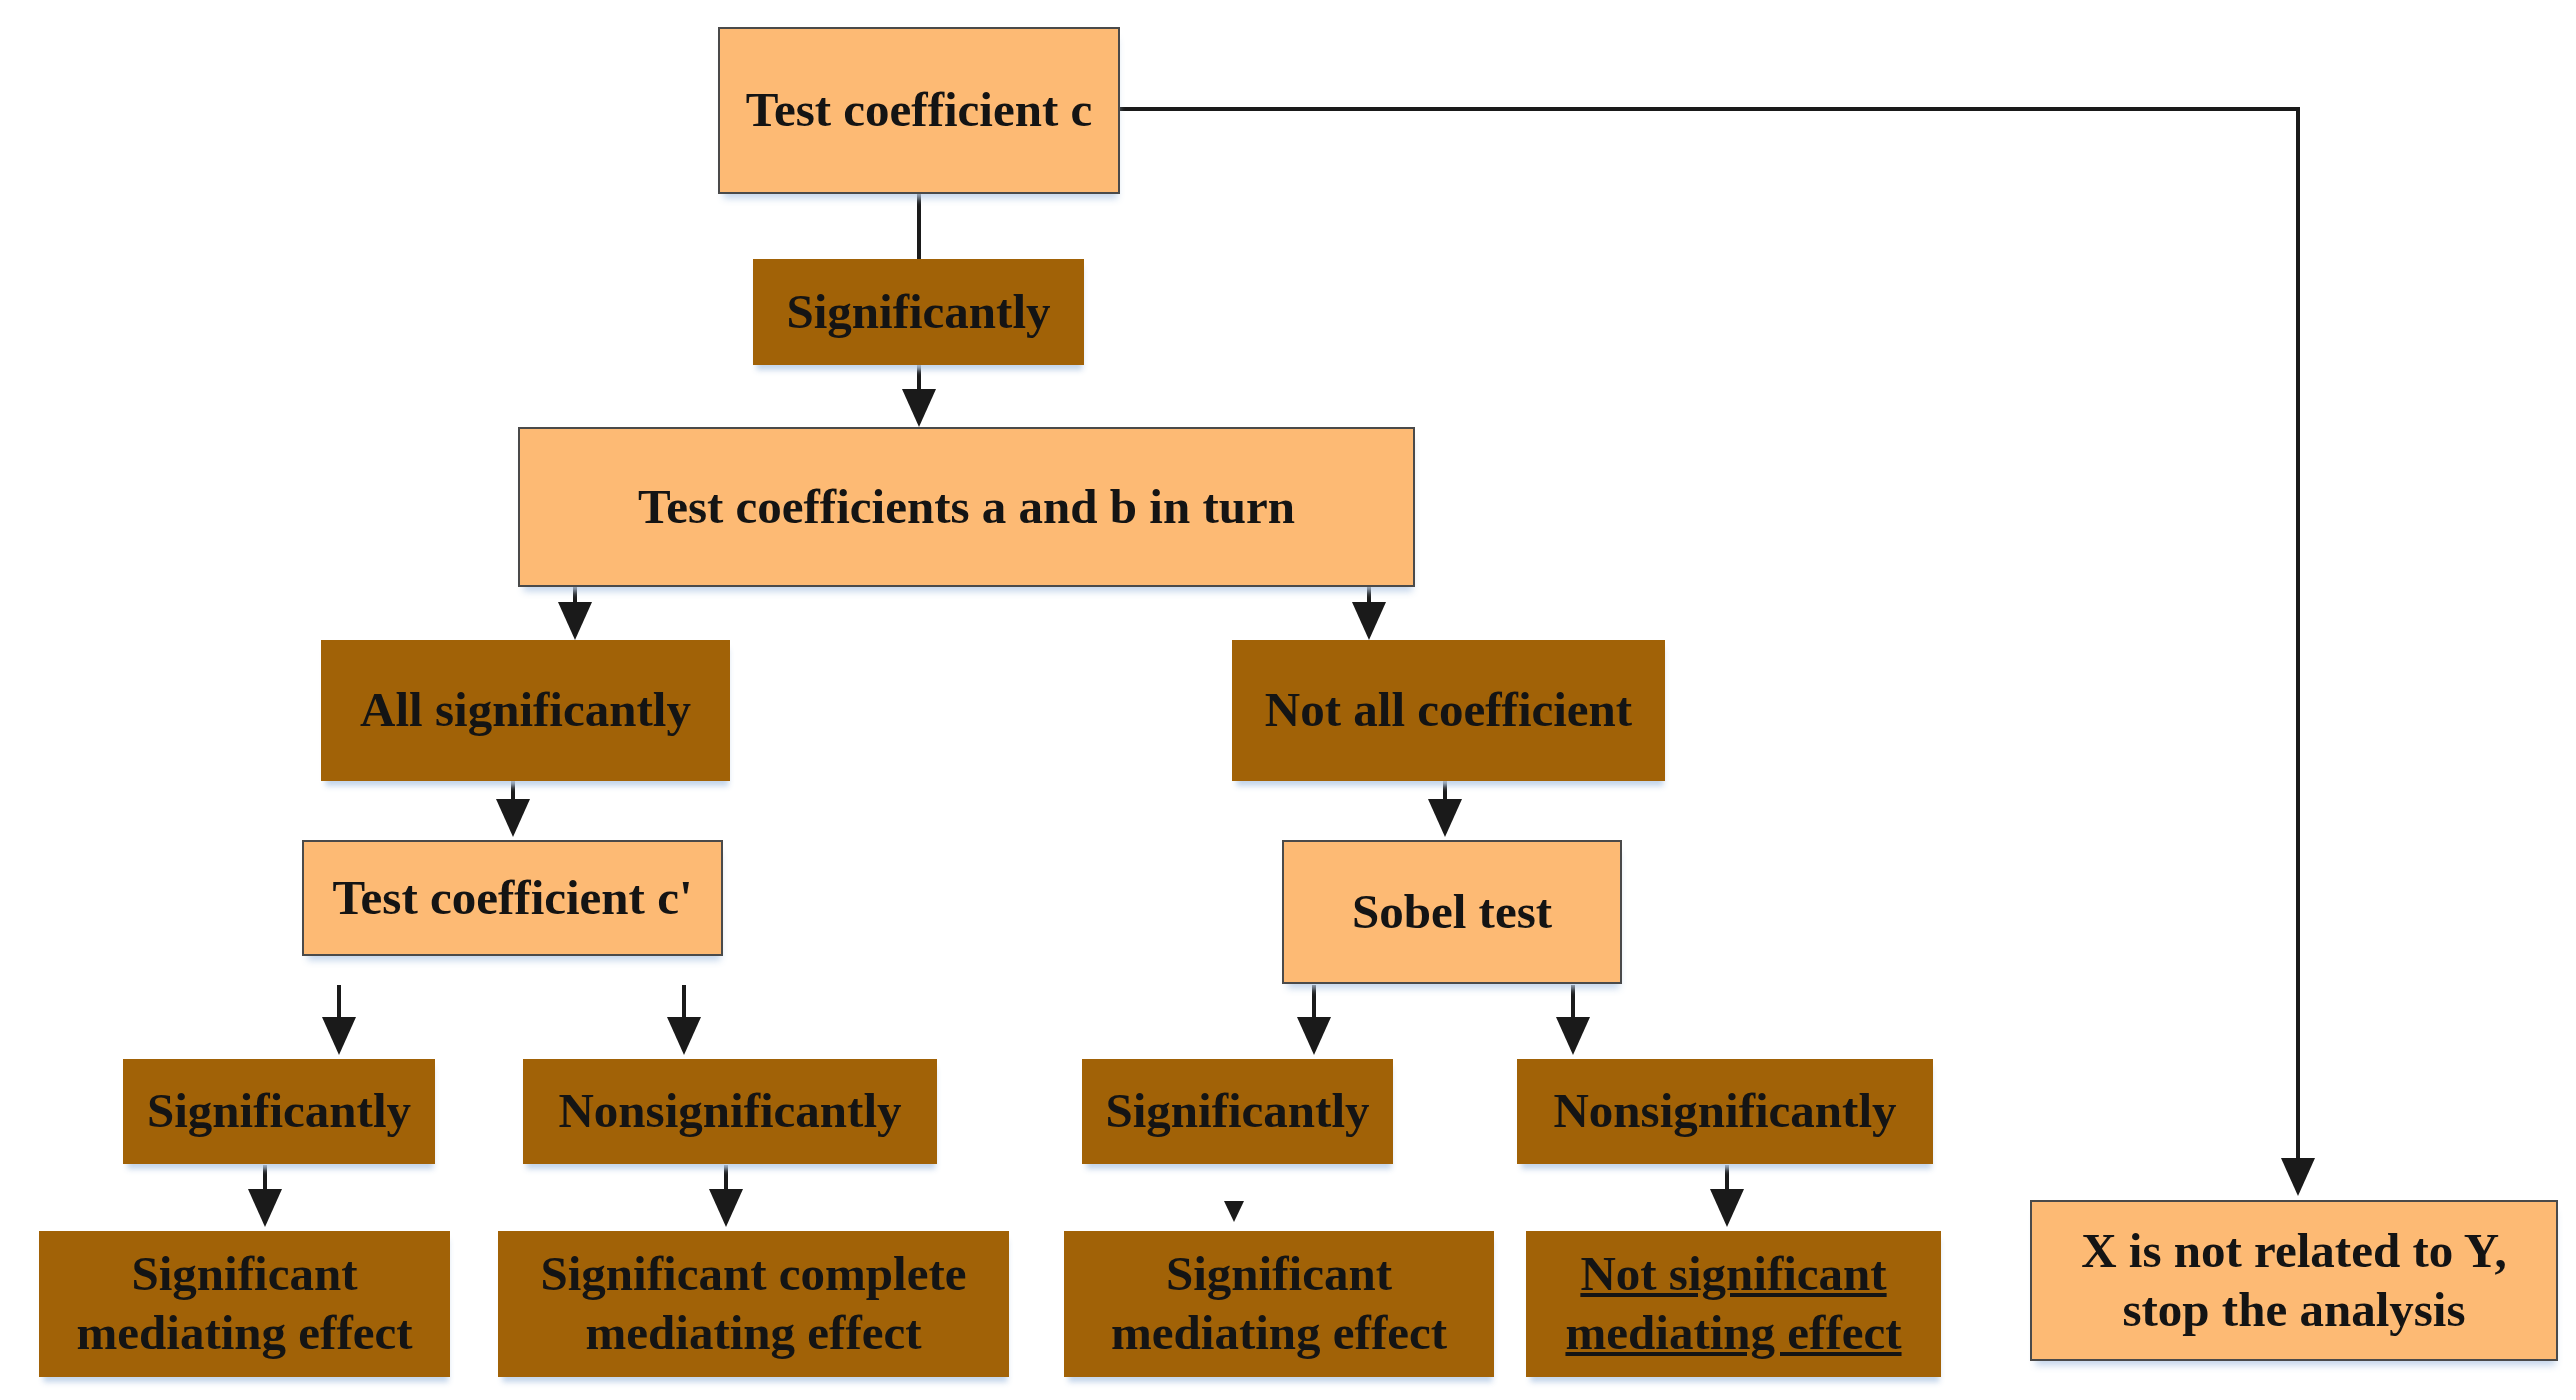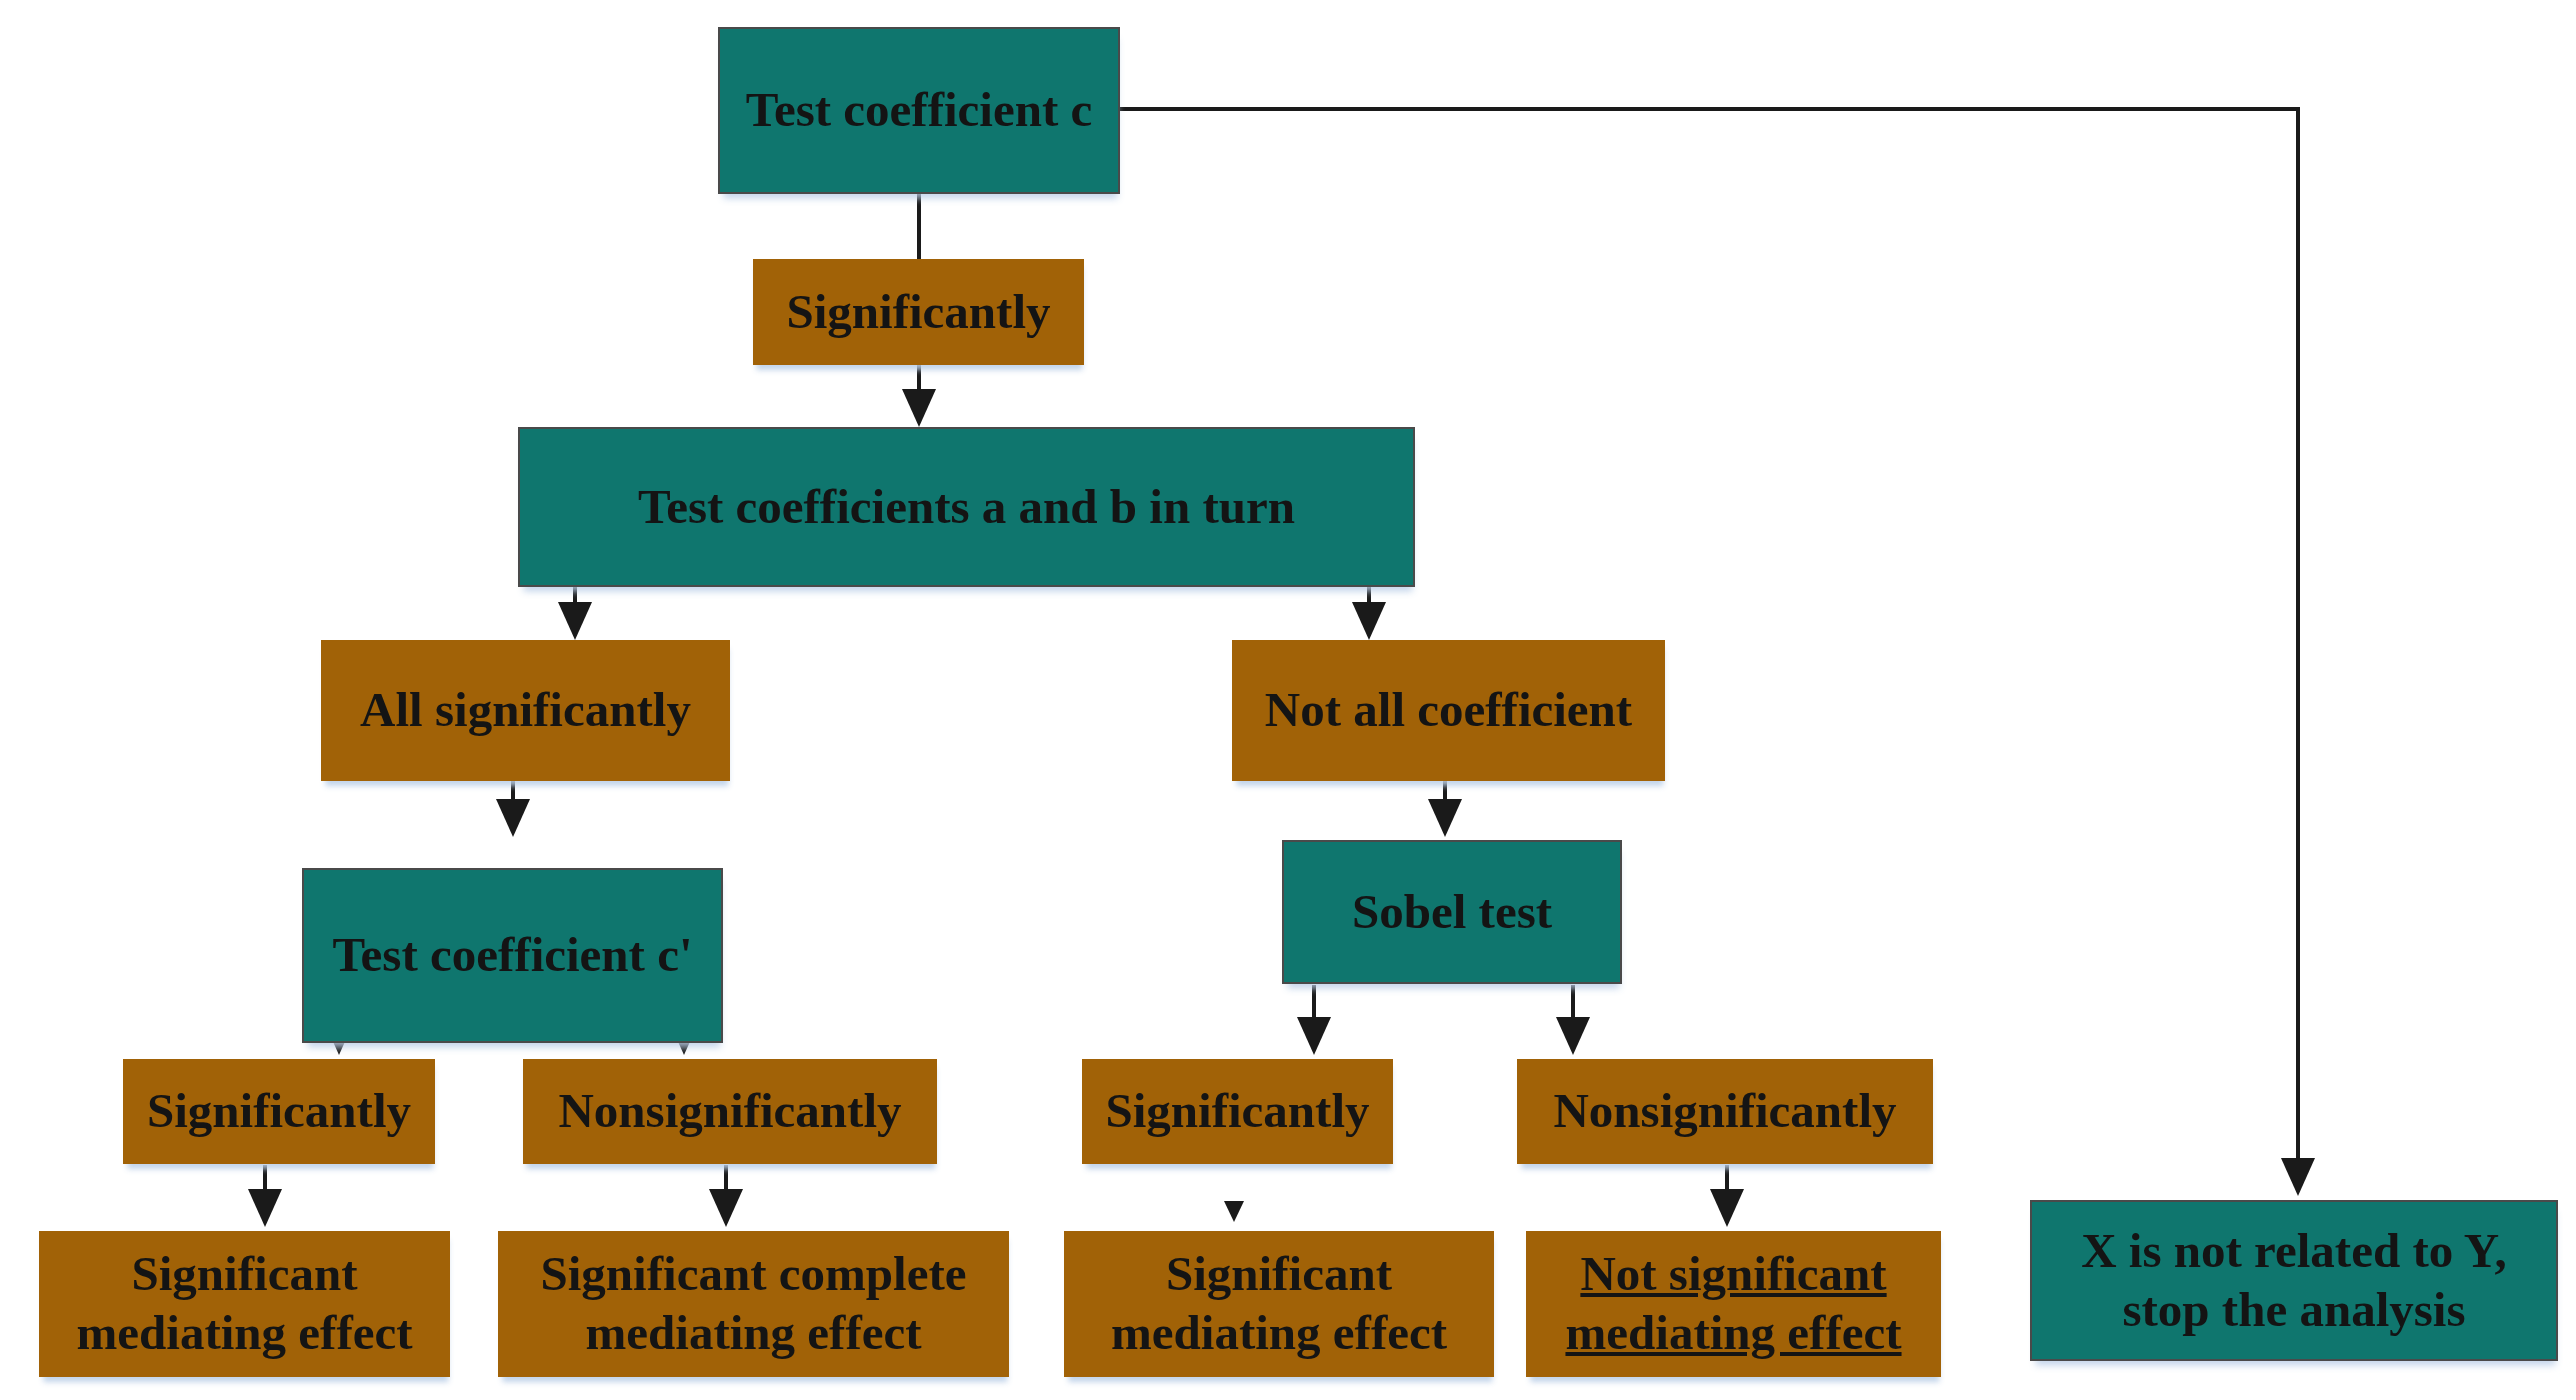--- a/index.html
+++ b/index.html
@@ -43,21 +43,21 @@
   .box,.label{
     position:absolute;z-index:2;
     display:flex;align-items:center;justify-content:center;
     text-align:center;
     font-weight:700;font-size:49px;line-height:1.2;
     color:var(--text);
     white-space:pre-line;
     box-sizing:border-box;
   }
   .box{
-    background:#0f766e;
+    background:#fdba74;
     border:2.1px solid var(--box-border);
     box-shadow:1.4px 8.4px 7px -3.5px rgba(187,207,232,0.85);
   }
   .label{
     background:#a16207;
     box-shadow:1.4px 7px 5.6px -2.1px rgba(187,207,232,0.9);
   }
 </style>
 </head>
 <body>
@@ -117,21 +117,21 @@
   <div class="arrow small" style="left:1224px;top:1201px;height:21px;">
     <i class="head"></i>
   </div>
   <div class="arrow" style="left:1710px;top:1165px;height:62px;">
     <i class="stem"></i>
     <i class="head"></i>
   </div>
 
   <div class="box" style="left:718px;top:27px;width:402px;height:167px;">Test coefficient c</div>
   <div class="box" style="left:518px;top:427px;width:897px;height:160px;">Test coefficients a and b in turn</div>
-  <div class="box" style="left:302px;top:868px;width:421px;height:175px;">Test coefficient c'</div>
+  <div class="box" style="left:302px;top:840px;width:421px;height:116px;">Test coefficient c'</div>
   <div class="box" style="left:1274px;top:840px;width:340px;height:144px;margin-left:8px;">Sobel test</div>
   <div class="box" style="left:2030px;top:1200px;width:528px;height:161px;">X is not related to Y,
 stop the analysis</div>
 
   <div class="label" style="left:753px;top:259px;width:331px;height:106px;">Significantly</div>
   <div class="label" style="left:321px;top:640px;width:409px;height:141px;text-align:right;">All significantly</div>
   <div class="label" style="left:1232px;top:640px;width:433px;height:141px;">Not all coefficient</div>
   <div class="label" style="left:123px;top:1059px;width:312px;height:105px;">Significantly</div>
   <div class="label" style="left:523px;top:1059px;width:414px;height:105px;">Nonsignificantly</div>
   <div class="label" style="left:1082px;top:1059px;width:311px;height:105px;">Significantly</div>

